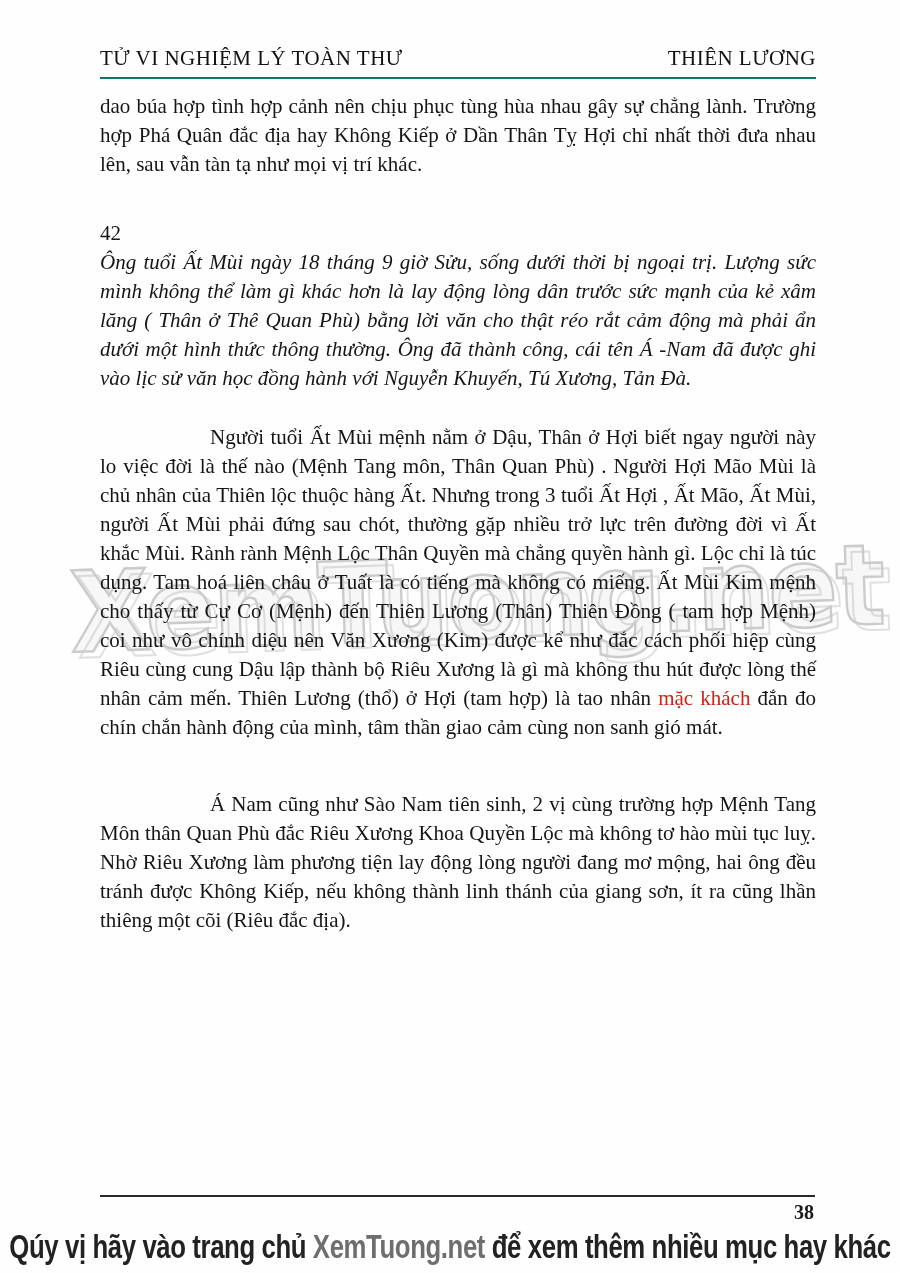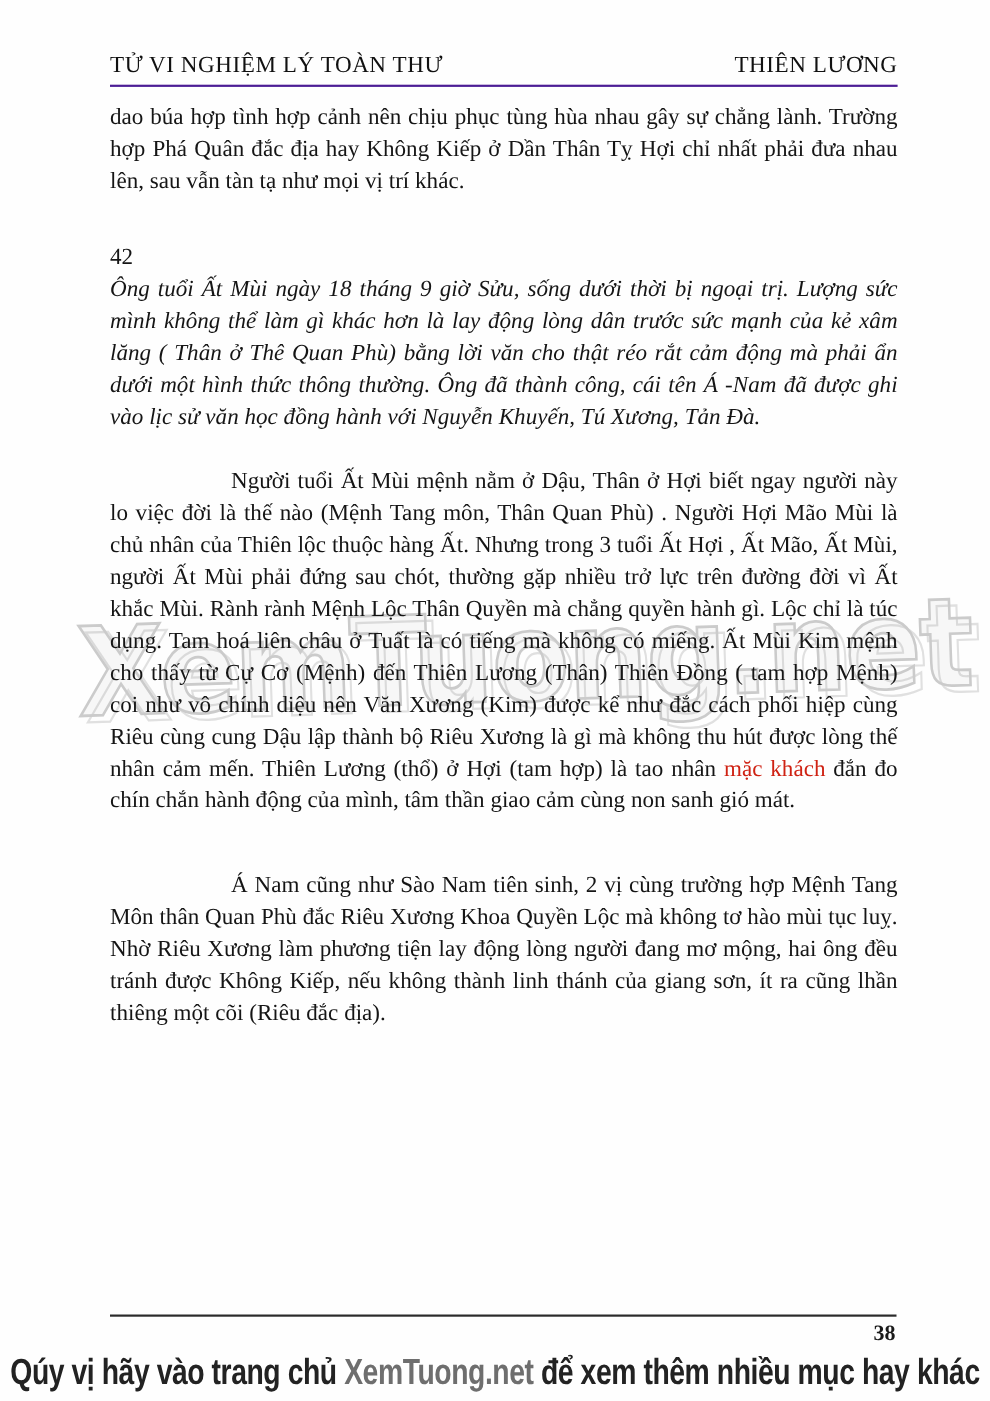--- a/index.html
+++ b/index.html
@@ -19,21 +19,21 @@
   }
   .wm-shadow{
     transform:rotate(-2deg) scaleX(0.92) translate(7px,6px);
     -webkit-text-stroke:2px #e0e0e0;color:transparent;
   }
   
   .header{
     position:absolute;left:100px;top:46px;width:716px;z-index:2;
     display:flex;justify-content:space-between;align-items:baseline;
     font-size:21px;letter-spacing:0.5px;
-    border-bottom:2px solid #4c1d95;padding-bottom:6px;color:#111;
+    border-bottom:2px solid #0f766e;padding-bottom:6px;color:#111;
   }
   
   .content{position:absolute;left:100px;top:92px;width:716px;z-index:1;}
   .para{
     margin:0;font-size:21px;line-height:29px;text-align:justify;color:#151515;
   }
   .para.indent{text-indent:110px;}
   .gap-a{margin-top:32px;}
   .gap-b{margin-top:40px;}
   .gap-c{font-style:italic;}
@@ -66,21 +66,21 @@
     <div class="watermark wm-shadow">XemTuong.net</div>
     <div class="watermark">XemTuong.net</div>
   </div>
 
   <div class="header">
     <span>TỬ VI NGHIỆM LÝ TOÀN THƯ</span>
     <span>THIÊN LƯƠNG</span>
   </div>
 
   <div class="content">
-    <p class="para">dao búa hợp tình hợp cảnh nên chịu phục tùng hùa nhau gây sự chẳng lành. Trường hợp Phá Quân đắc địa hay Không Kiếp ở Dần Thân Tỵ Hợi chỉ nhất phải đưa nhau lên, sau vẫn tàn tạ như mọi vị trí khác.</p>
+    <p class="para">dao búa hợp tình hợp cảnh nên chịu phục tùng hùa nhau gây sự chẳng lành. Trường hợp Phá Quân đắc địa hay Không Kiếp ở Dần Thân Tỵ Hợi chỉ nhất thời đưa nhau lên, sau vẫn tàn tạ như mọi vị trí khác.</p>
     <p class="para gap-b">42</p>
     <p class="para gap-c">Ông tuổi Ất Mùi ngày 18 tháng 9 giờ Sửu, sống dưới thời bị ngoại trị. Lượng sức mình không thể làm gì khác hơn là lay động lòng dân trước sức mạnh của kẻ xâm lăng ( Thân ở Thê Quan Phù) bằng lời văn cho thật réo rắt cảm động mà phải ẩn dưới một hình thức thông thường. Ông đã thành công, cái tên Á -Nam đã được ghi vào lịc sử văn học đồng hành với Nguyễn Khuyến, Tú Xương, Tản Đà.</p>
     <p class="para indent gap-d"><span>Người tuổi Ất Mùi mệnh nằm ở Dậu, Thân ở Hợi biết ngay người này lo việc đời là thế nào (Mệnh Tang môn, Thân Quan Phù) . Người Hợi Mão Mùi là chủ nhân của Thiên lộc thuộc hàng Ất. Nhưng trong 3 tuổi Ất Hợi , Ất Mão, Ất Mùi, người Ất Mùi phải đứng sau chót, thường gặp nhiều trở lực trên đường đời vì Ất khắc Mùi. Rành rành Mệnh Lộc Thân Quyền mà chẳng quyền hành gì. Lộc chỉ là túc dụng. Tam hoá liên châu ở Tuất là có tiếng mà không có miếng. Ất Mùi Kim mệnh cho thấy từ Cự Cơ (Mệnh) đến Thiên Lương (Thân) Thiên Đồng ( tam hợp Mệnh) coi như vô chính diệu nên Văn Xương (Kim) được kể như đắc cách phối hiệp cùng Riêu cùng cung Dậu lập thành bộ Riêu Xương là gì mà không thu hút được lòng thế nhân cảm mến. Thiên Lương (thổ) ở Hợi (tam hợp) là tao nhân </span><span class="red">mặc khách</span><span> đắn đo chín chắn hành động của mình, tâm thần giao cảm cùng non sanh gió mát.</span></p>
     <p class="para indent gap-e">Á Nam cũng như Sào Nam tiên sinh, 2 vị cùng trường hợp Mệnh Tang Môn thân Quan Phù đắc Riêu Xương Khoa Quyền Lộc mà không tơ hào mùi tục luỵ. Nhờ Riêu Xương làm phương tiện lay động lòng người đang mơ mộng, hai ông đều tránh được Không Kiếp, nếu không thành linh thánh của giang sơn, ít ra cũng lhần thiêng một cõi (Riêu đắc địa).</p>
   </div>
 
   <div class="footer-rule"></div>
   <div class="page-number">38</div>
 
   <div class="promo"><span>Qúy vị hãy vào trang chủ </span><span class="site">XemTuong.net</span><span> để xem thêm nhiều mục hay khác</span></div>

